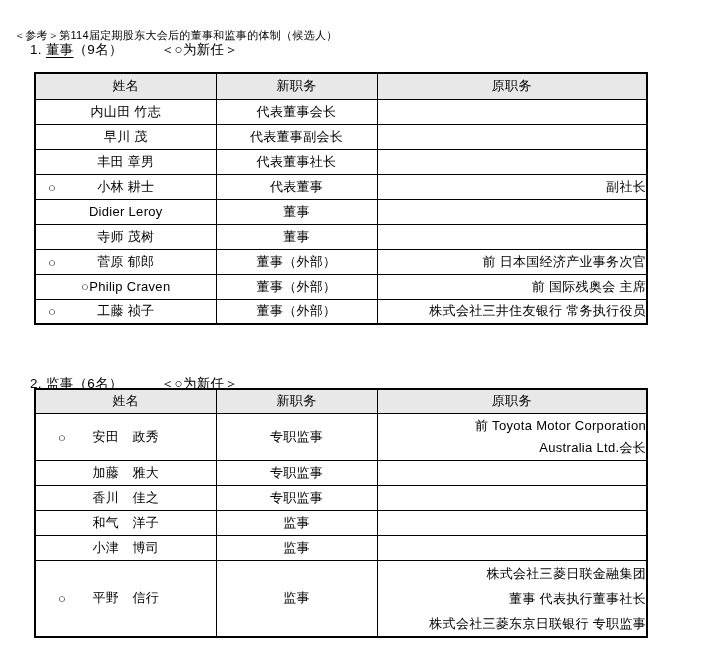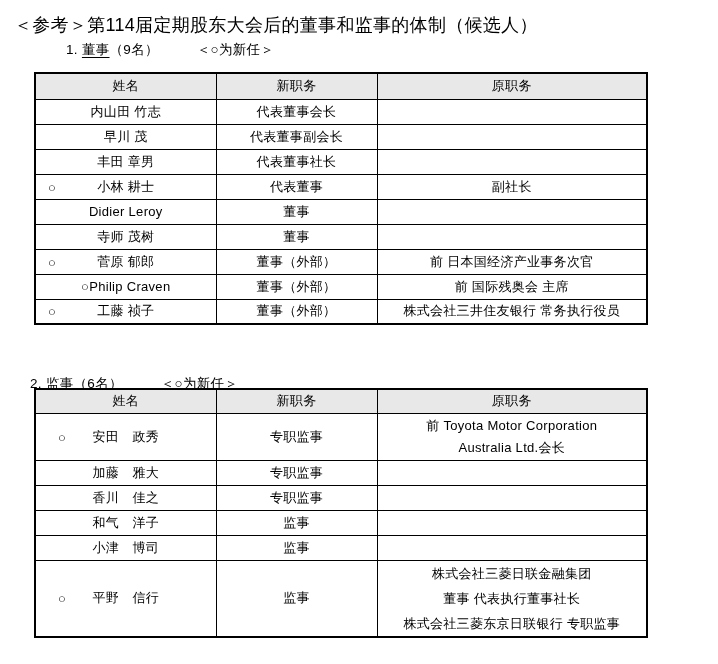--- a/index.html
+++ b/index.html
@@ -4,27 +4,27 @@
 <style>
   html,body{margin:0;padding:0;}
   body{
     position:relative;
     width:718px;height:664px;
     background:#ffffff;color:#000;
     font-family:"Liberation Sans","DejaVu Sans",sans-serif;
     overflow:hidden;
   }
   .doc-title{
-    position:absolute;left:14px;top:13px;
-    font-size:18px;letter-spacing:.3px;white-space:pre;
+    position:absolute;left:14px;top:28px;
+    font-size:11px;letter-spacing:.3px;white-space:pre;
   }
   .sec-heading{
     position:absolute;font-size:13.5px;letter-spacing:.3px;white-space:pre;
   }
-  #sec1-heading{left:30px;top:41px;margin-left:36px;}
+  #sec1-heading{left:30px;top:41px;}
   #sec2-heading{left:30px;top:351px;margin-top:24px;}
   .sec-heading .u{text-decoration:underline;text-underline-offset:3px;}
   .sec-heading .legend{margin-left:38px;}
 
   table.tbl{
     position:absolute;left:34px;
     border-collapse:collapse;table-layout:fixed;
     border:2px solid #000;
   }
   #table1{top:72px;}
@@ -42,21 +42,21 @@
   #table1 thead tr{height:26px;}
   #table1 tbody tr{height:25px;}
   #table2 thead tr{height:24px;}
   #table2 tbody tr{height:25px;}
   #table2 tbody tr:nth-child(1){height:47px;}
   #table2 tbody tr:nth-child(6){height:74px;}
 
   td.c-name{position:relative;}
   .mk{position:absolute;left:12px;top:50%;transform:translateY(-50%);}
   #table2 .mk{left:22px;}
-  .fl{display:block;line-height:22px;}
+  .fl{display:block;line-height:22px;text-align:right;}
   #table2 tbody tr:nth-child(6) .fl{line-height:25px;}
 </style>
 </head>
 <body>
 
 <div class="doc-title">＜参考＞第114届定期股东大会后的董事和监事的体制（候选人）</div>
 
 <div class="sec-heading" id="sec1-heading"><span>1. </span><span class="u">董事</span><span>（9名）</span><span class="legend">＜○为新任＞</span></div>
 
 <table class="tbl" id="table1">

